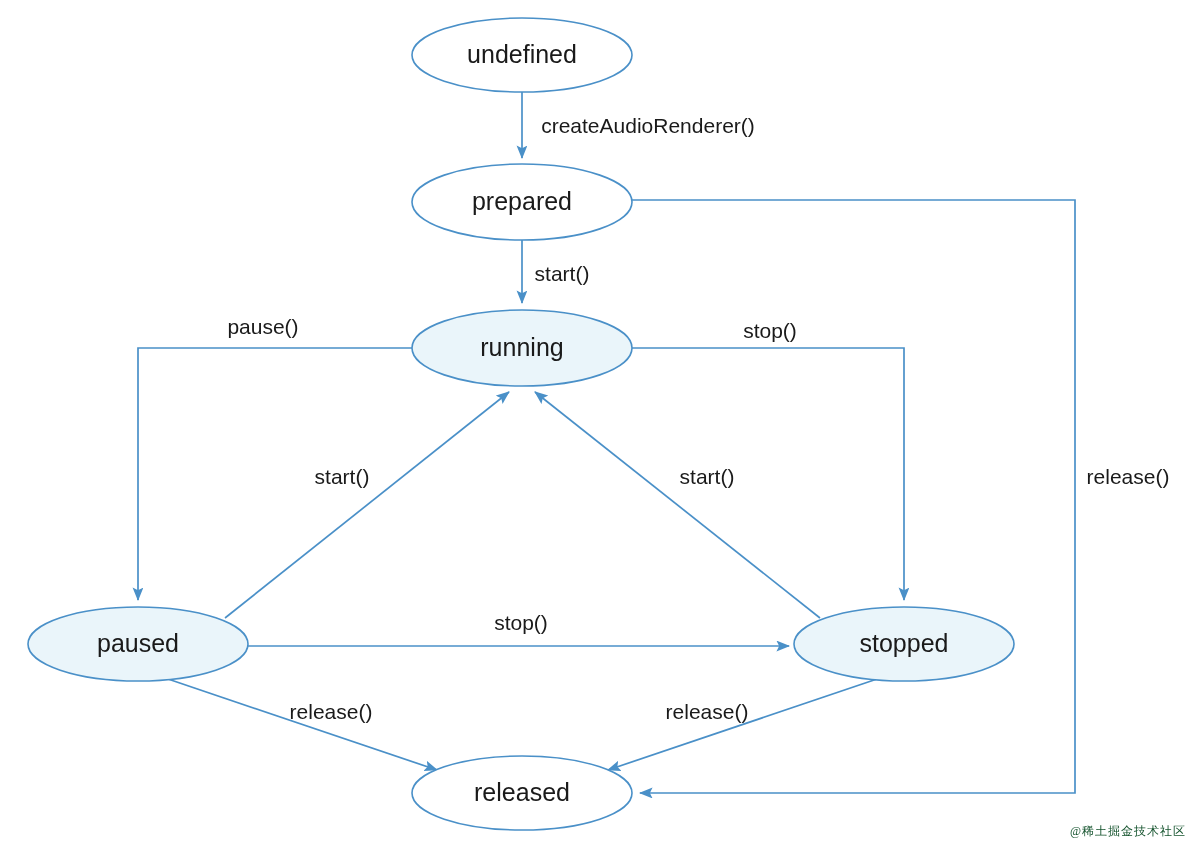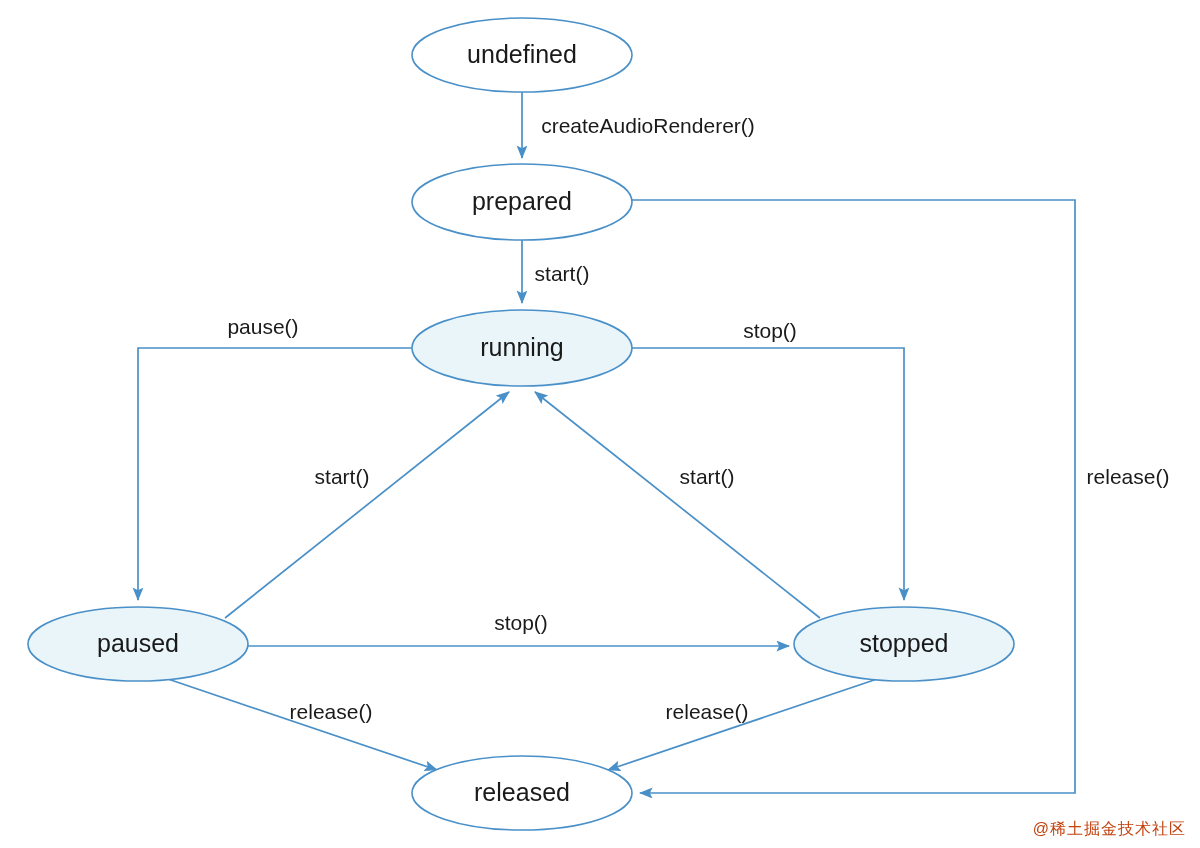--- a/index.html
+++ b/index.html
@@ -45,23 +45,23 @@
     font-family: "Liberation Sans", "DejaVu Sans", sans-serif;
     font-size: 21px;
     fill: #1a1a1a;
     text-anchor: middle;
     dominant-baseline: middle;
   }
   .watermark {
     position: absolute;
     right: 14px;
     bottom: 8px;
-    font-family: Liberation Sans, sans-serif;
-    font-size: 16px;
-    color: #c2410c;
+    font-family: Liberation Serif, serif;
+    font-size: 12px;
+    color: #14532d;
     letter-spacing: 1px;
     user-select: none;
     white-space: nowrap;
   }
 </style>
 </head>
 <body>
 
 <div id="diagram-root">
 

